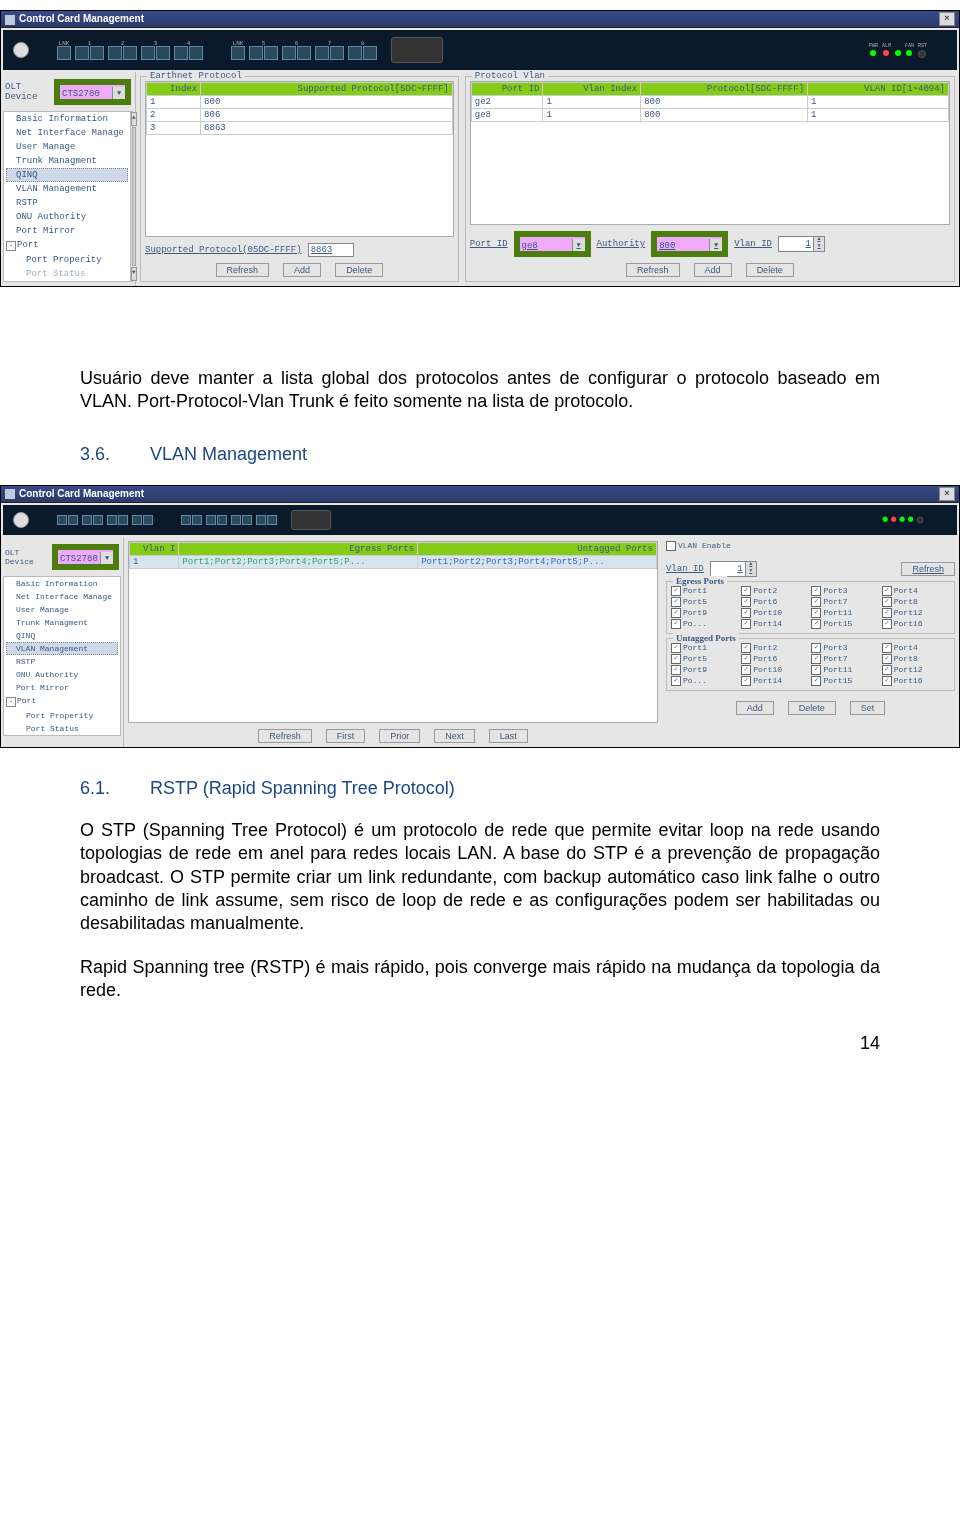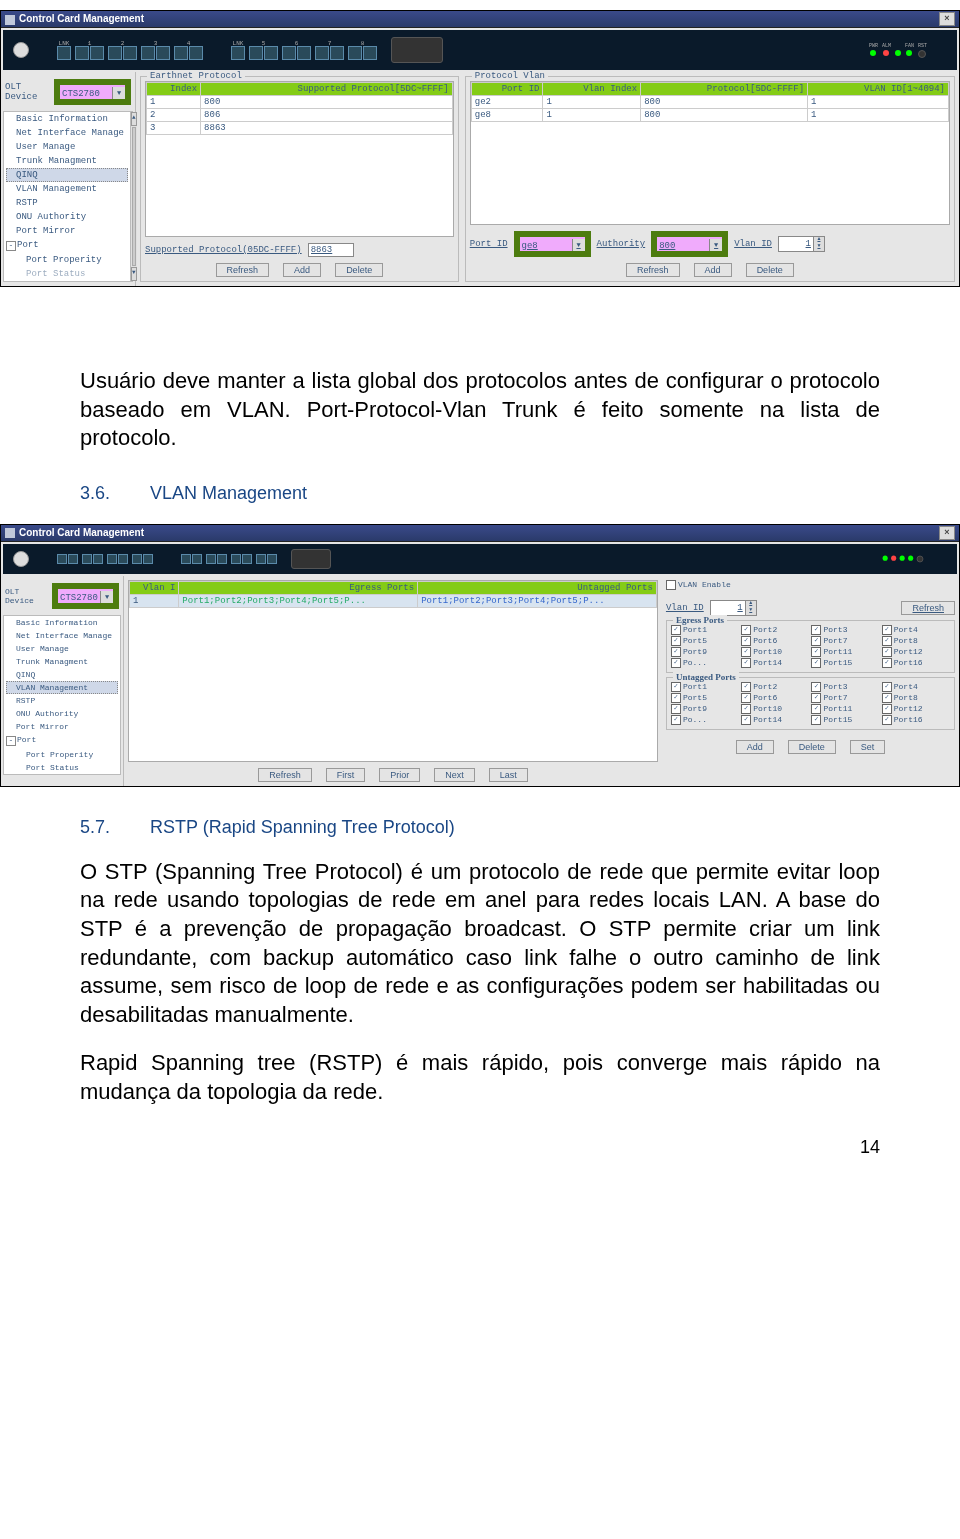--- a/index.html
+++ b/index.html
@@ -6,21 +6,21 @@
     margin: 0;
     padding: 0;
     font-family: Arial, sans-serif;
     background: #fff;
     width: 960px;
   }
   .page {
     padding: 60px 80px 40px 80px;
   }
   p.body {
-    font-size: 22px;
+    font-size: 18px;
     text-align: justify;
     margin: 0 0 20px 0;
     line-height: 1.3;
   }
   .heading {
     font-size: 18px;
     color: #1a4785;
     margin: 30px 0 20px 0;
     display: flex;
     gap: 40px;
@@ -694,21 +694,21 @@
             <div class="btn">Delete</div>
             <div class="btn">Set</div>
           </div>
         </div>
       </div>
     </div>
   </div>
 
 
   <div class="heading">
-    <span>5.7.</span>
+    <span>6.1.</span>
     <span>RSTP (Rapid Spanning Tree Protocol)</span>
   </div>
 
   <p class="body">O STP (Spanning Tree Protocol) é um protocolo de rede que permite evitar loop na rede usando topologias de rede em anel para redes locais LAN. A base do STP é a prevenção de propagação broadcast. O STP permite criar um link redundante, com backup automático caso link falhe o outro caminho de link assume, sem risco de loop de rede e as configurações podem ser habilitadas ou desabilitadas manualmente.</p>
   <p class="body">Rapid Spanning tree (RSTP) é mais rápido, pois converge mais rápido na mudança da topologia da rede.</p>
 
   <div class="page-num">14</div>
 </div>
 
 </body></html>

